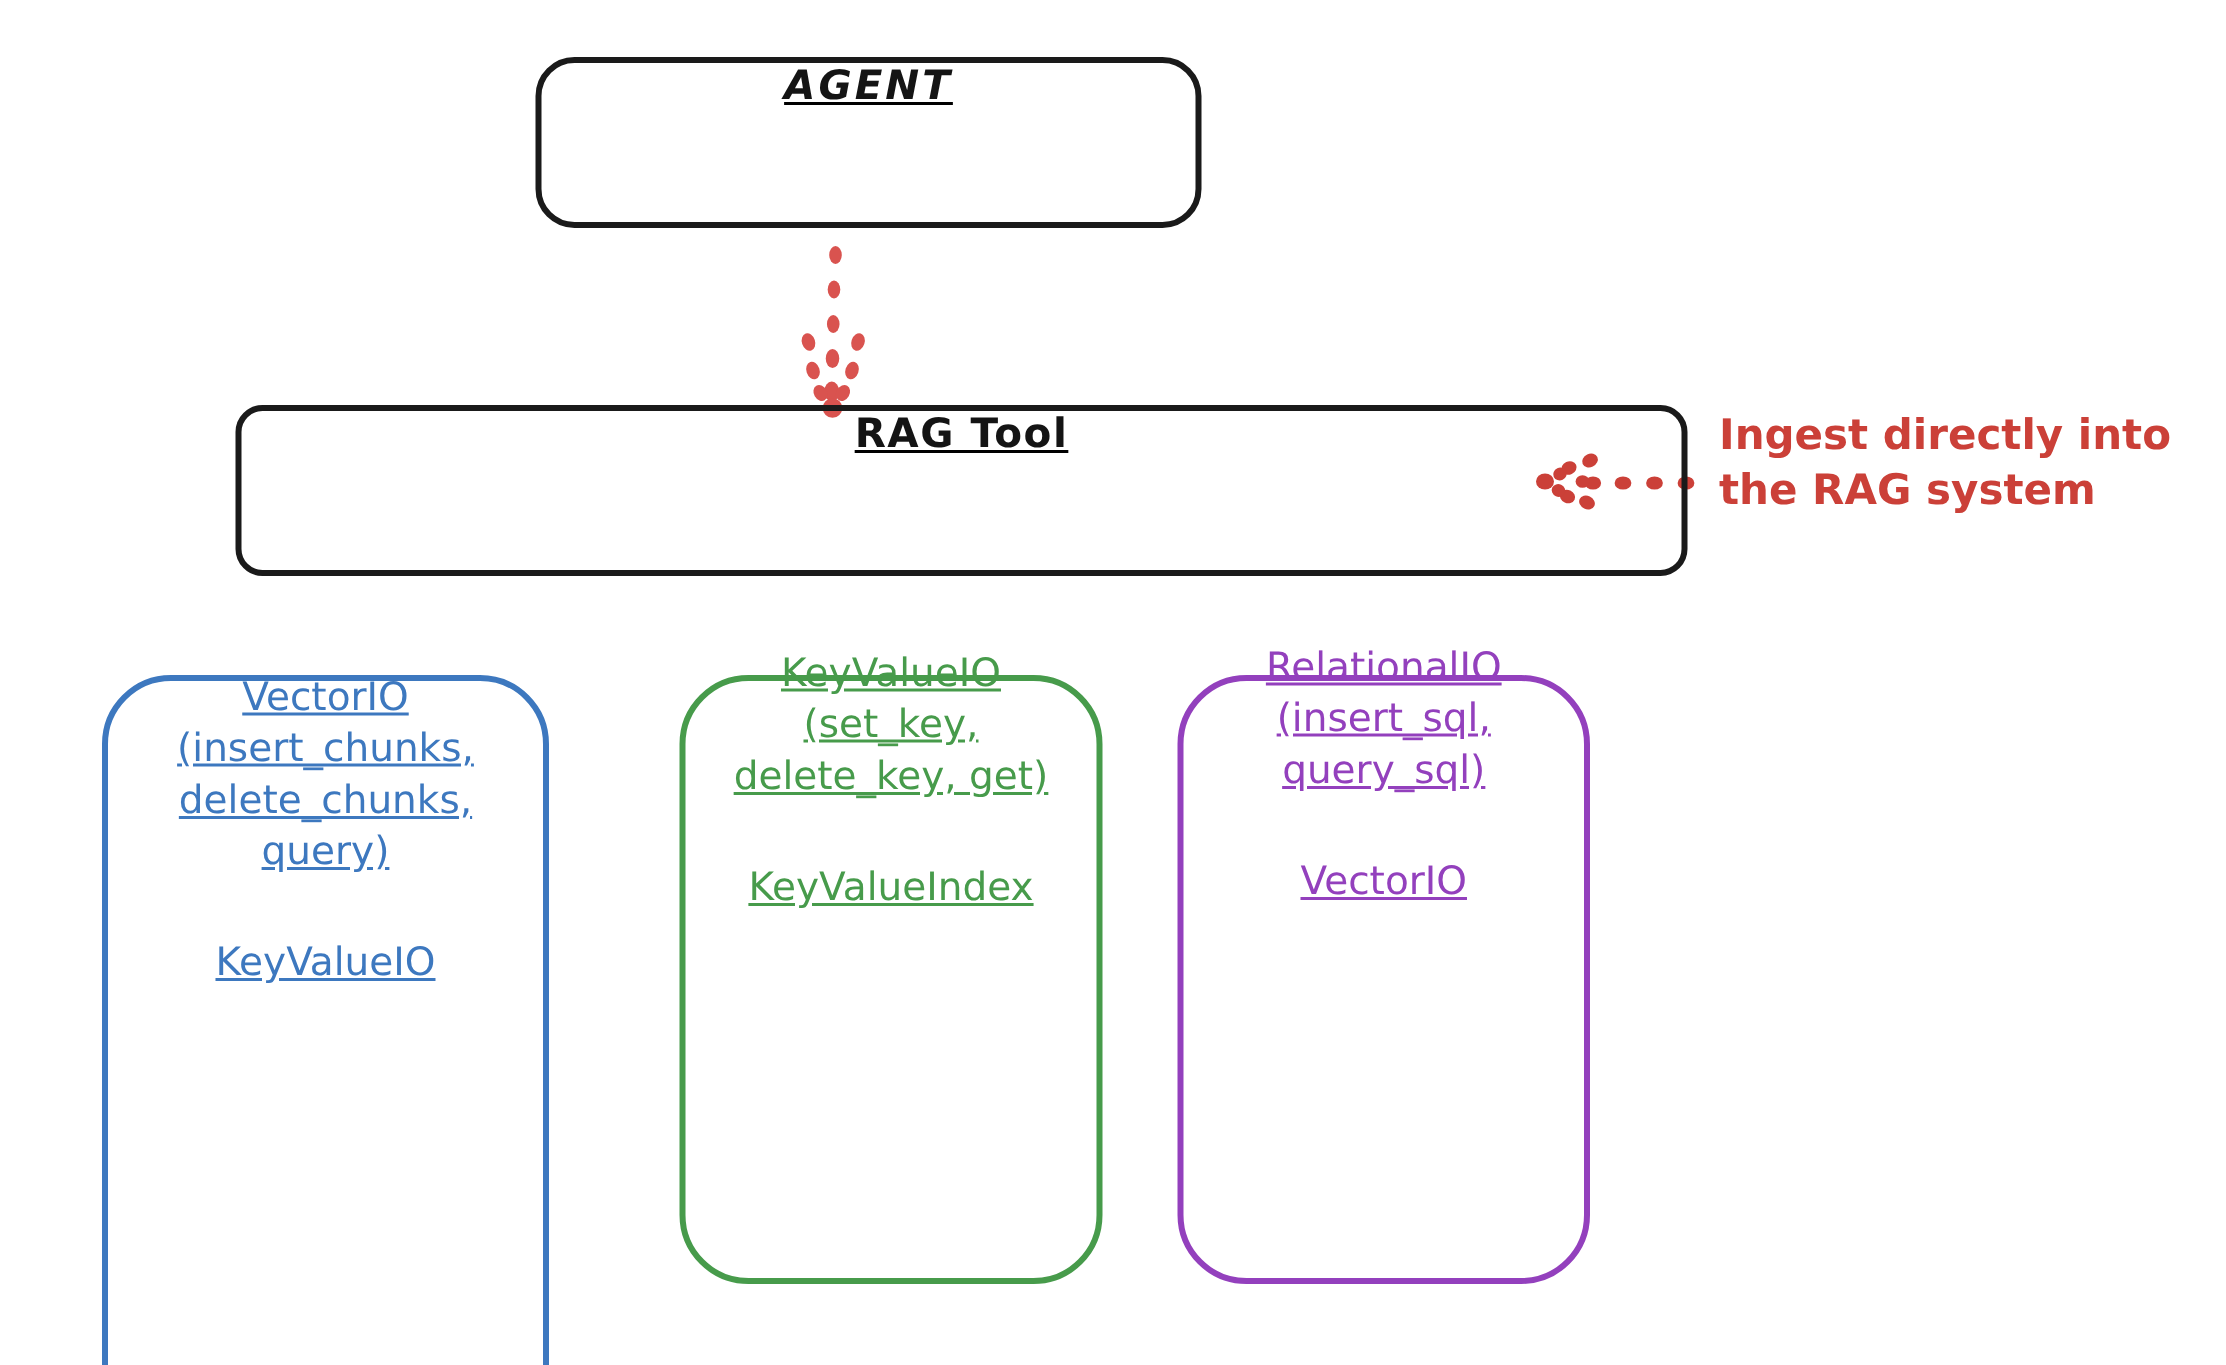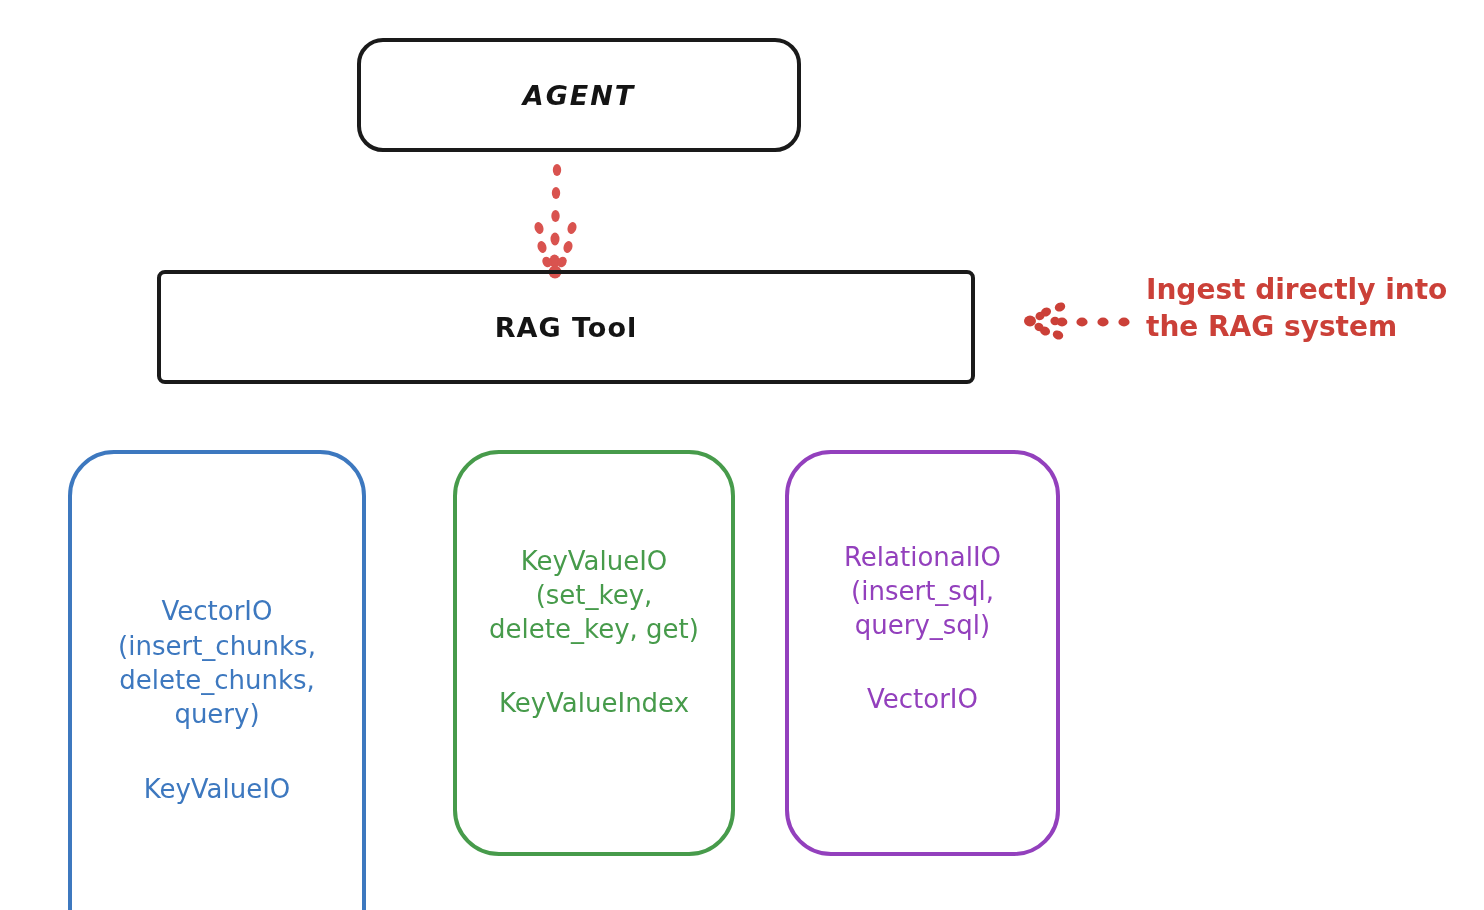--- a/index.html
+++ b/index.html
@@ -19,22 +19,22 @@
     inset: 0;
     width: 1484px;
     height: 910px;
   }
   .node {
     position: absolute;
     box-sizing: border-box;
     display: flex;
     flex-direction: column;
     align-items: center;
-    justify-content: center;
     text-align: center;
+    text-decoration: underline;
   }
 
   
   .box-black {
     border: 4px solid #1a1a1a;
     border-radius: 26px;
     background: transparent;
   }
   .box-black .node-label {
     font-family: "DejaVu Sans", sans-serif;
@@ -48,23 +48,23 @@
     left: 357px;
     top: 38px;
     width: 444px;
     height: 114px;
   }
   #agent-box .node-label { font-size: 27px; }
 
   #ragtool-box {
     left: 157px;
     top: 270px;
-    width: 818px;
+    width: 968px;
     height: 114px;
-    border-radius: 8px;
+    border-radius: 18px;
   }
   #ragtool-box .node-label {
     font-size: 27px;
     font-style: normal;
     letter-spacing: 1px;
   }
 
   
   .card {
     border-width: 4px;

